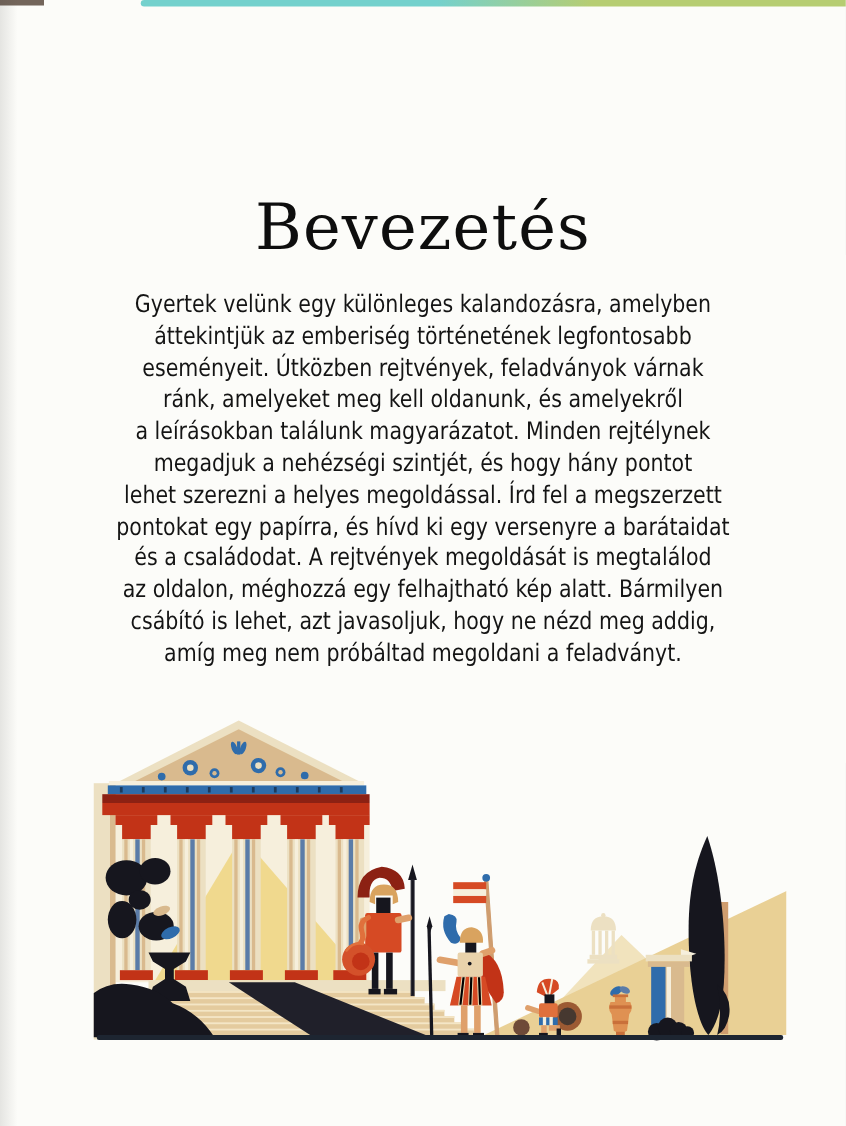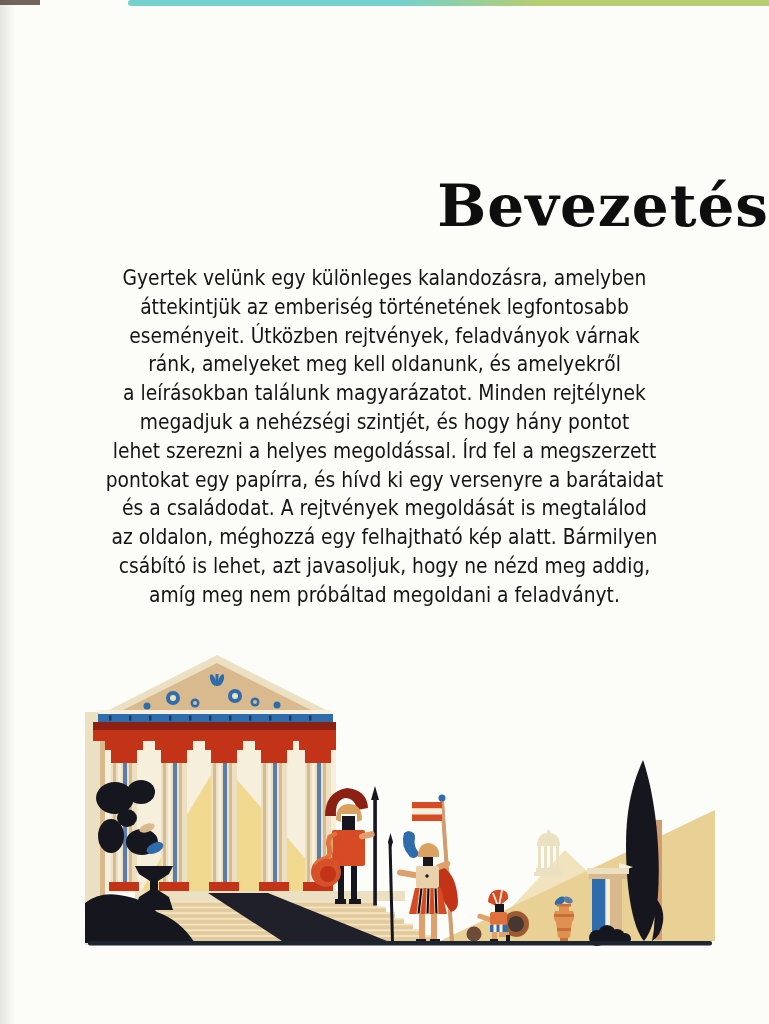--- a/index.html
+++ b/index.html
@@ -9,22 +9,22 @@
     background:var(--paper,#fcfcf9);overflow:hidden;
   }
   
   .strip-dark{position:absolute;left:0;top:0;width:40px;height:5px;background:var(--strip-dark);opacity:.85;}
   .strip-color{position:absolute;left:128px;right:0;top:0;height:6px;border-radius:3px 0 0 3px;
     background:linear-gradient(to right,var(--strip-teal) 0%,var(--strip-teal) 42%,var(--strip-green) 64%,var(--strip-green) 100%);}
   .edge-shade{position:absolute;left:0;top:0;bottom:0;width:16px;
     background:linear-gradient(to right,rgba(60,60,55,.12),rgba(60,60,55,0));}
   
   .title{
-    position:absolute;left:0;right:0;top:172px;text-align:right;
-    font-family:"DejaVu Serif",serif;font-weight:700;font-size:58px;
+    position:absolute;left:0;right:0;top:172px;text-align:center;
+    font-family:"DejaVu Serif",serif;font-weight:400;font-size:58px;
     letter-spacing:1px;color:#0e0e0e;
   }
   .paragraph{
     position:absolute;left:0;right:0;top:264px;text-align:center;
     transform:scaleX(.85);transform-origin:50% 0;
     font-size:22px;line-height:28.8px;color:var(--ink,#141414);font-weight:500;
   }
   .paragraph div{white-space:nowrap;}
   
   .illustration{position:absolute;left:85px;top:650px;width:630px;height:300px;}

